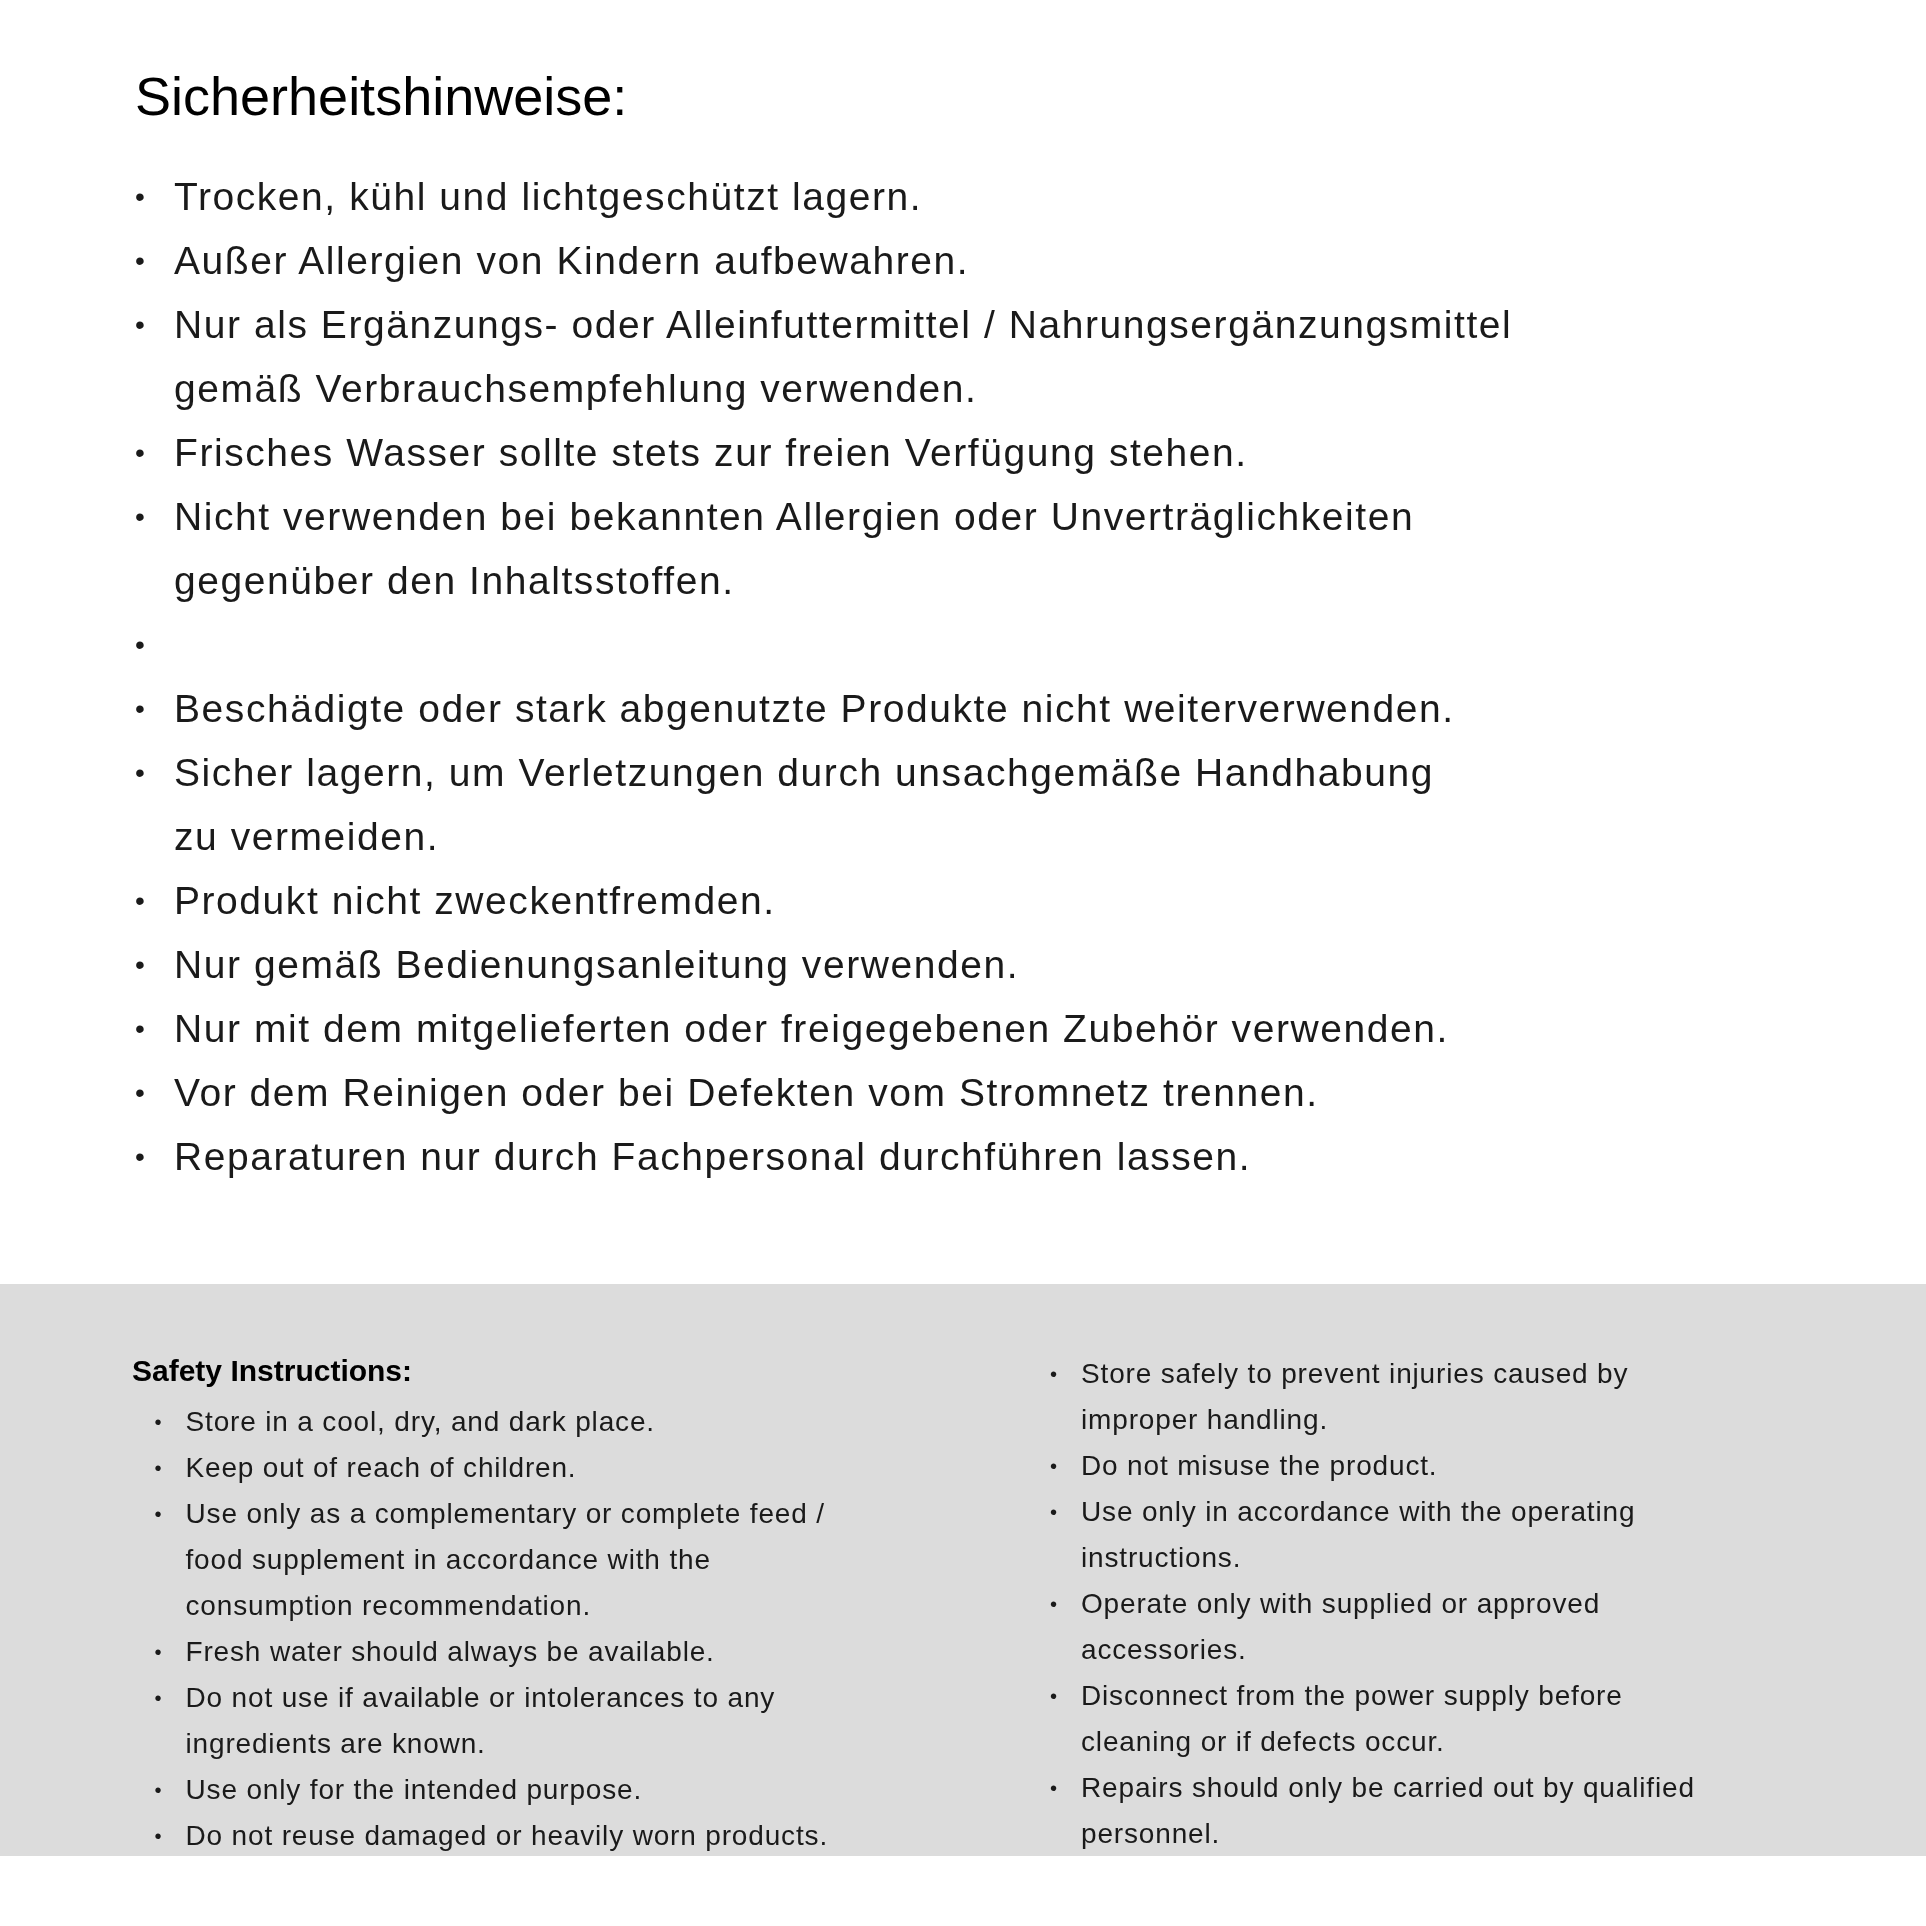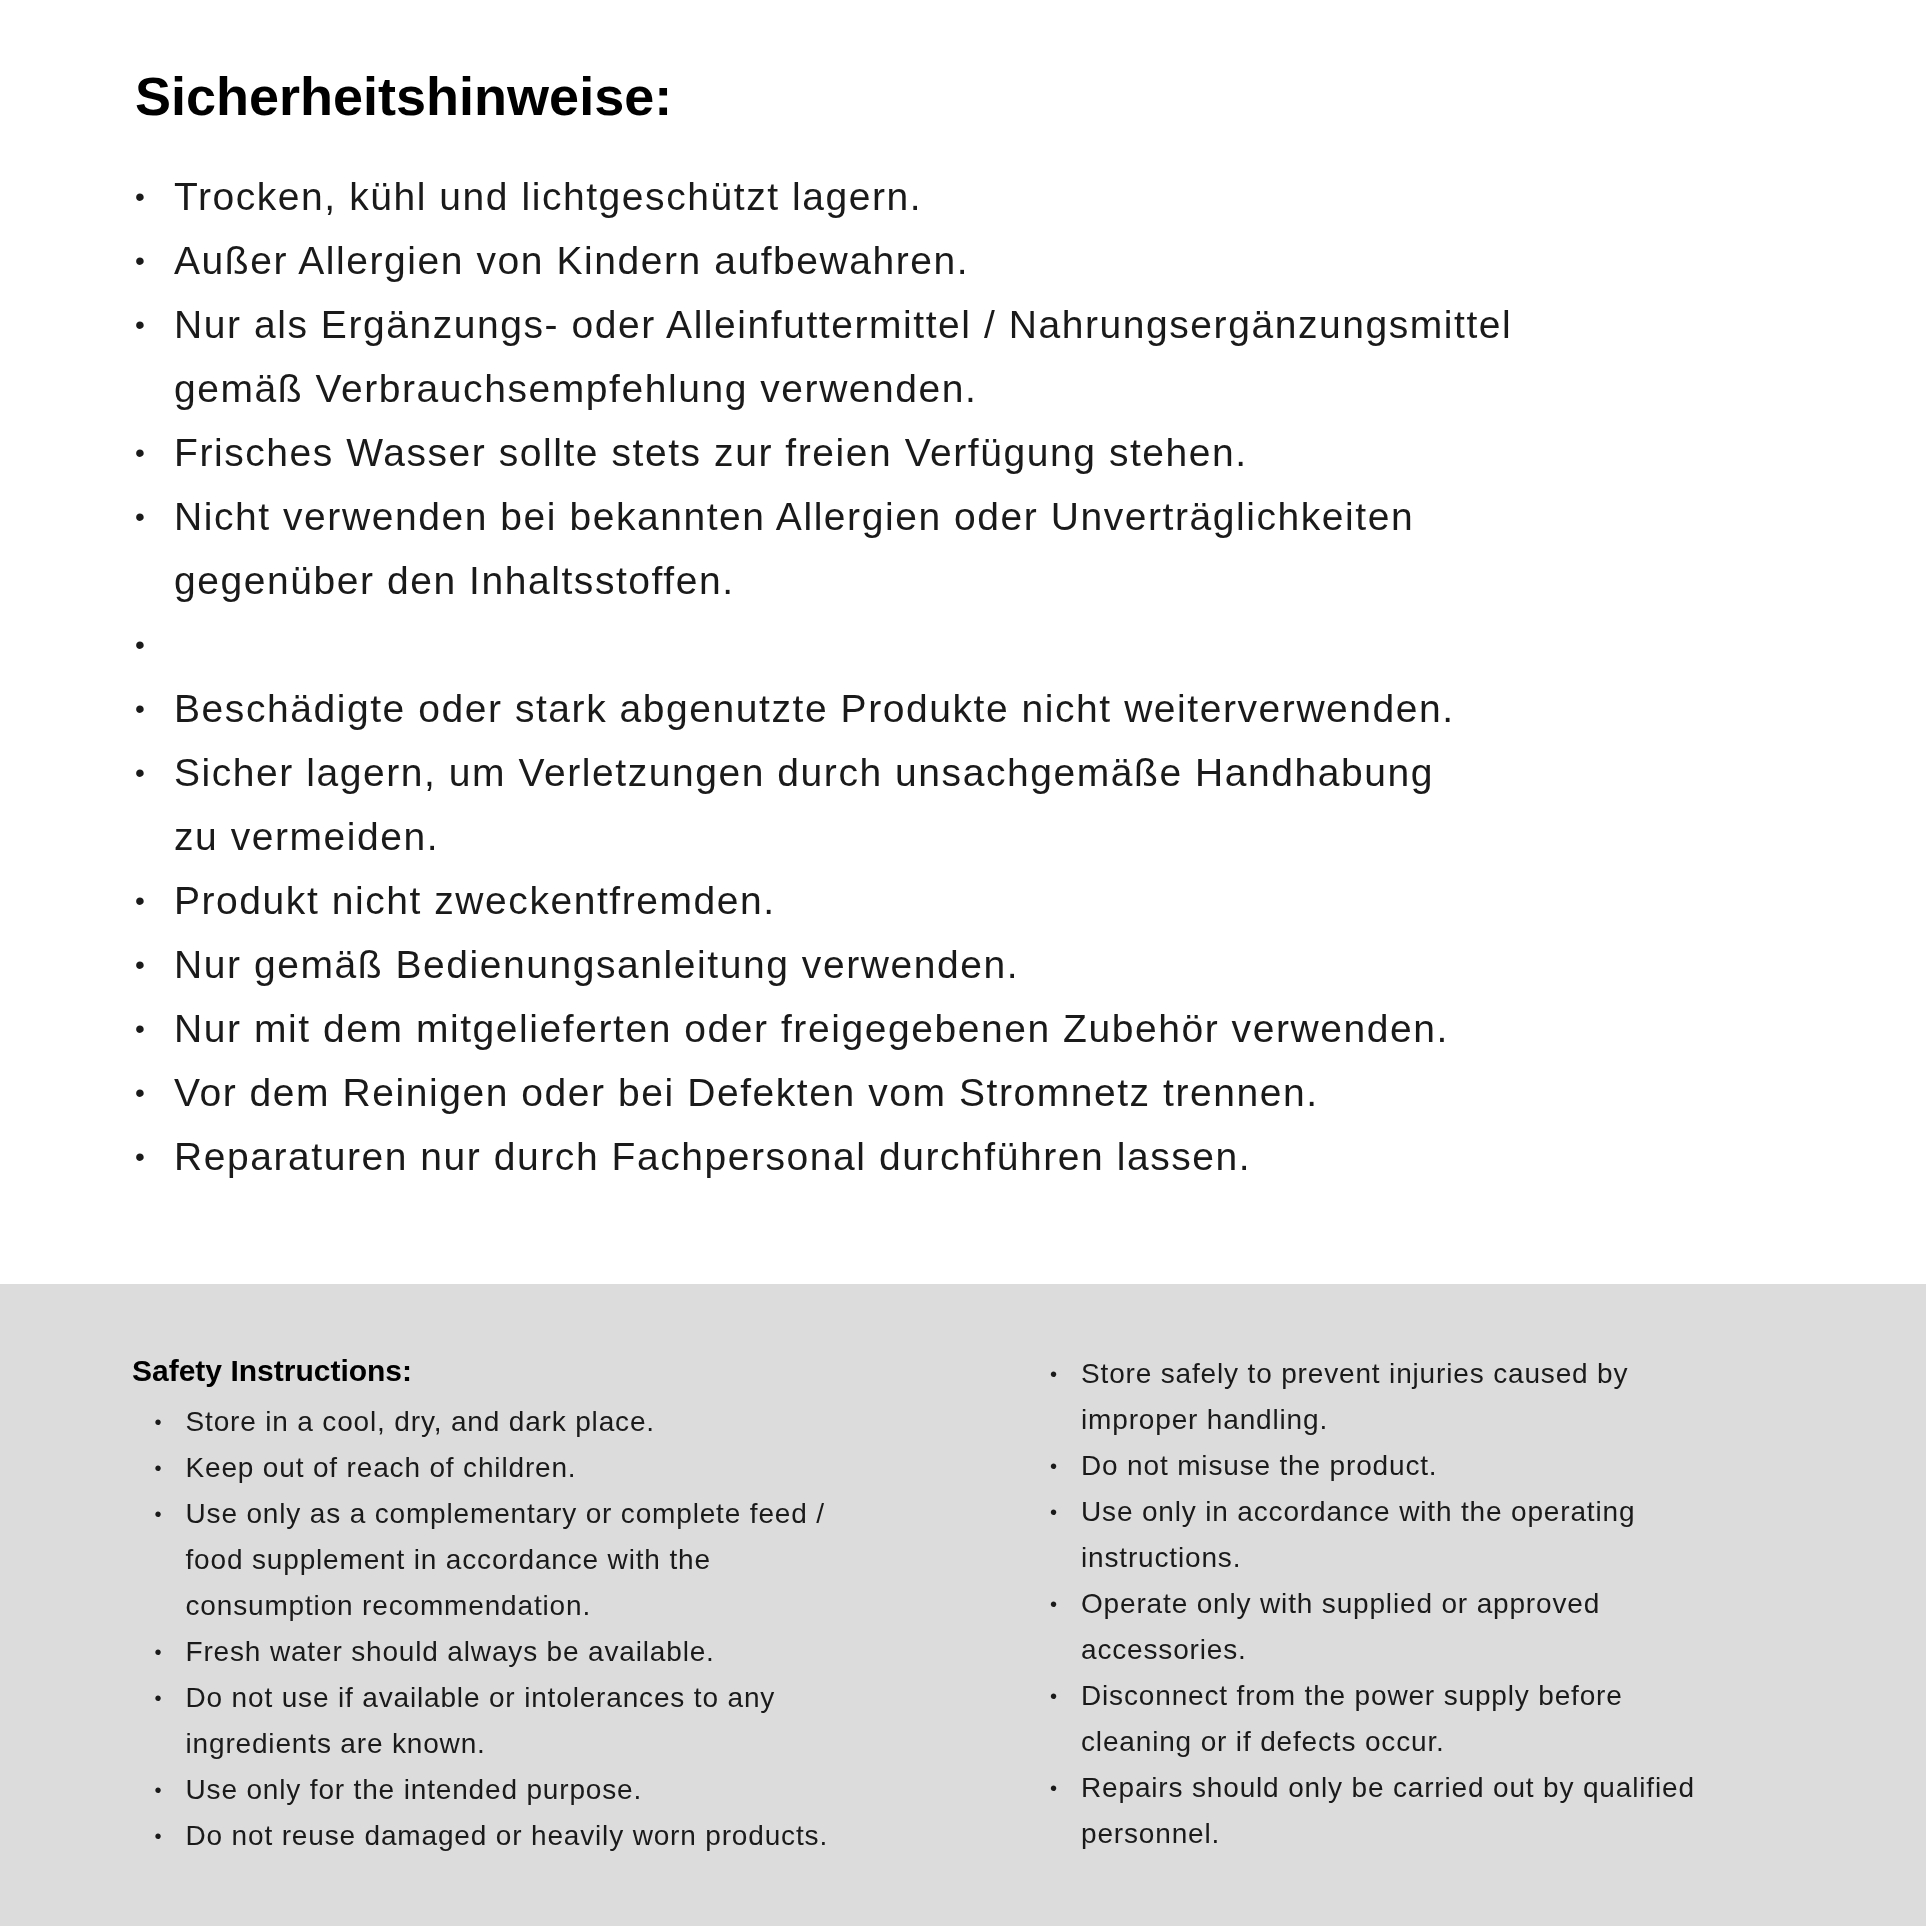--- a/index.html
+++ b/index.html
@@ -9,34 +9,34 @@
     background: #ffffff;
     font-family: "Liberation Sans", "DejaVu Sans", sans-serif;
     color: #1a1a1a;
     -webkit-font-smoothing: antialiased;
   }
   .page { width: 1926px; height: 1926px; overflow: hidden; position: relative; }
 
   
   .de-section { padding: 69px 39px 0 135px; background: #ffffff; height: 1215px; box-sizing: border-box; }
   .de-heading {
-    font-size: 54px; font-weight: 700; color: #000000;
+    font-size: 54px; font-weight: 400; color: #000000;
     line-height: 1.0; margin: 0; letter-spacing: 0;
   }
   .de-list { margin-top: 42px; }
   .li { display: flex; align-items: flex-start; }
   .de-list .li { font-size: 39px; line-height: 64px; letter-spacing: 0.04em; }
   .de-list .dot { flex: 0 0 39px; width: 39px; }
   .dot { font-size: 0.72em; line-height: inherit; }
   .txt { white-space: pre-line; }
 
   
   .en-section {
     position: absolute; left: 0; top: 1284px;
-    width: 1926px; height: 642px;
+    width: 1926px; height: 572px;
     background: #dcdcdc;
     box-sizing: border-box;
     padding: 67px 58px 0 132px;
     display: flex;
   }
   .en-col-left { width: 892px; flex: 0 0 auto; }
   .en-col-right { margin-left: 26px; flex: 1 1 auto; }
   .en-heading {
     font-size: 30px; font-weight: 700; color: #000000;
     line-height: 1.3; margin: 0 0 9px 0;

